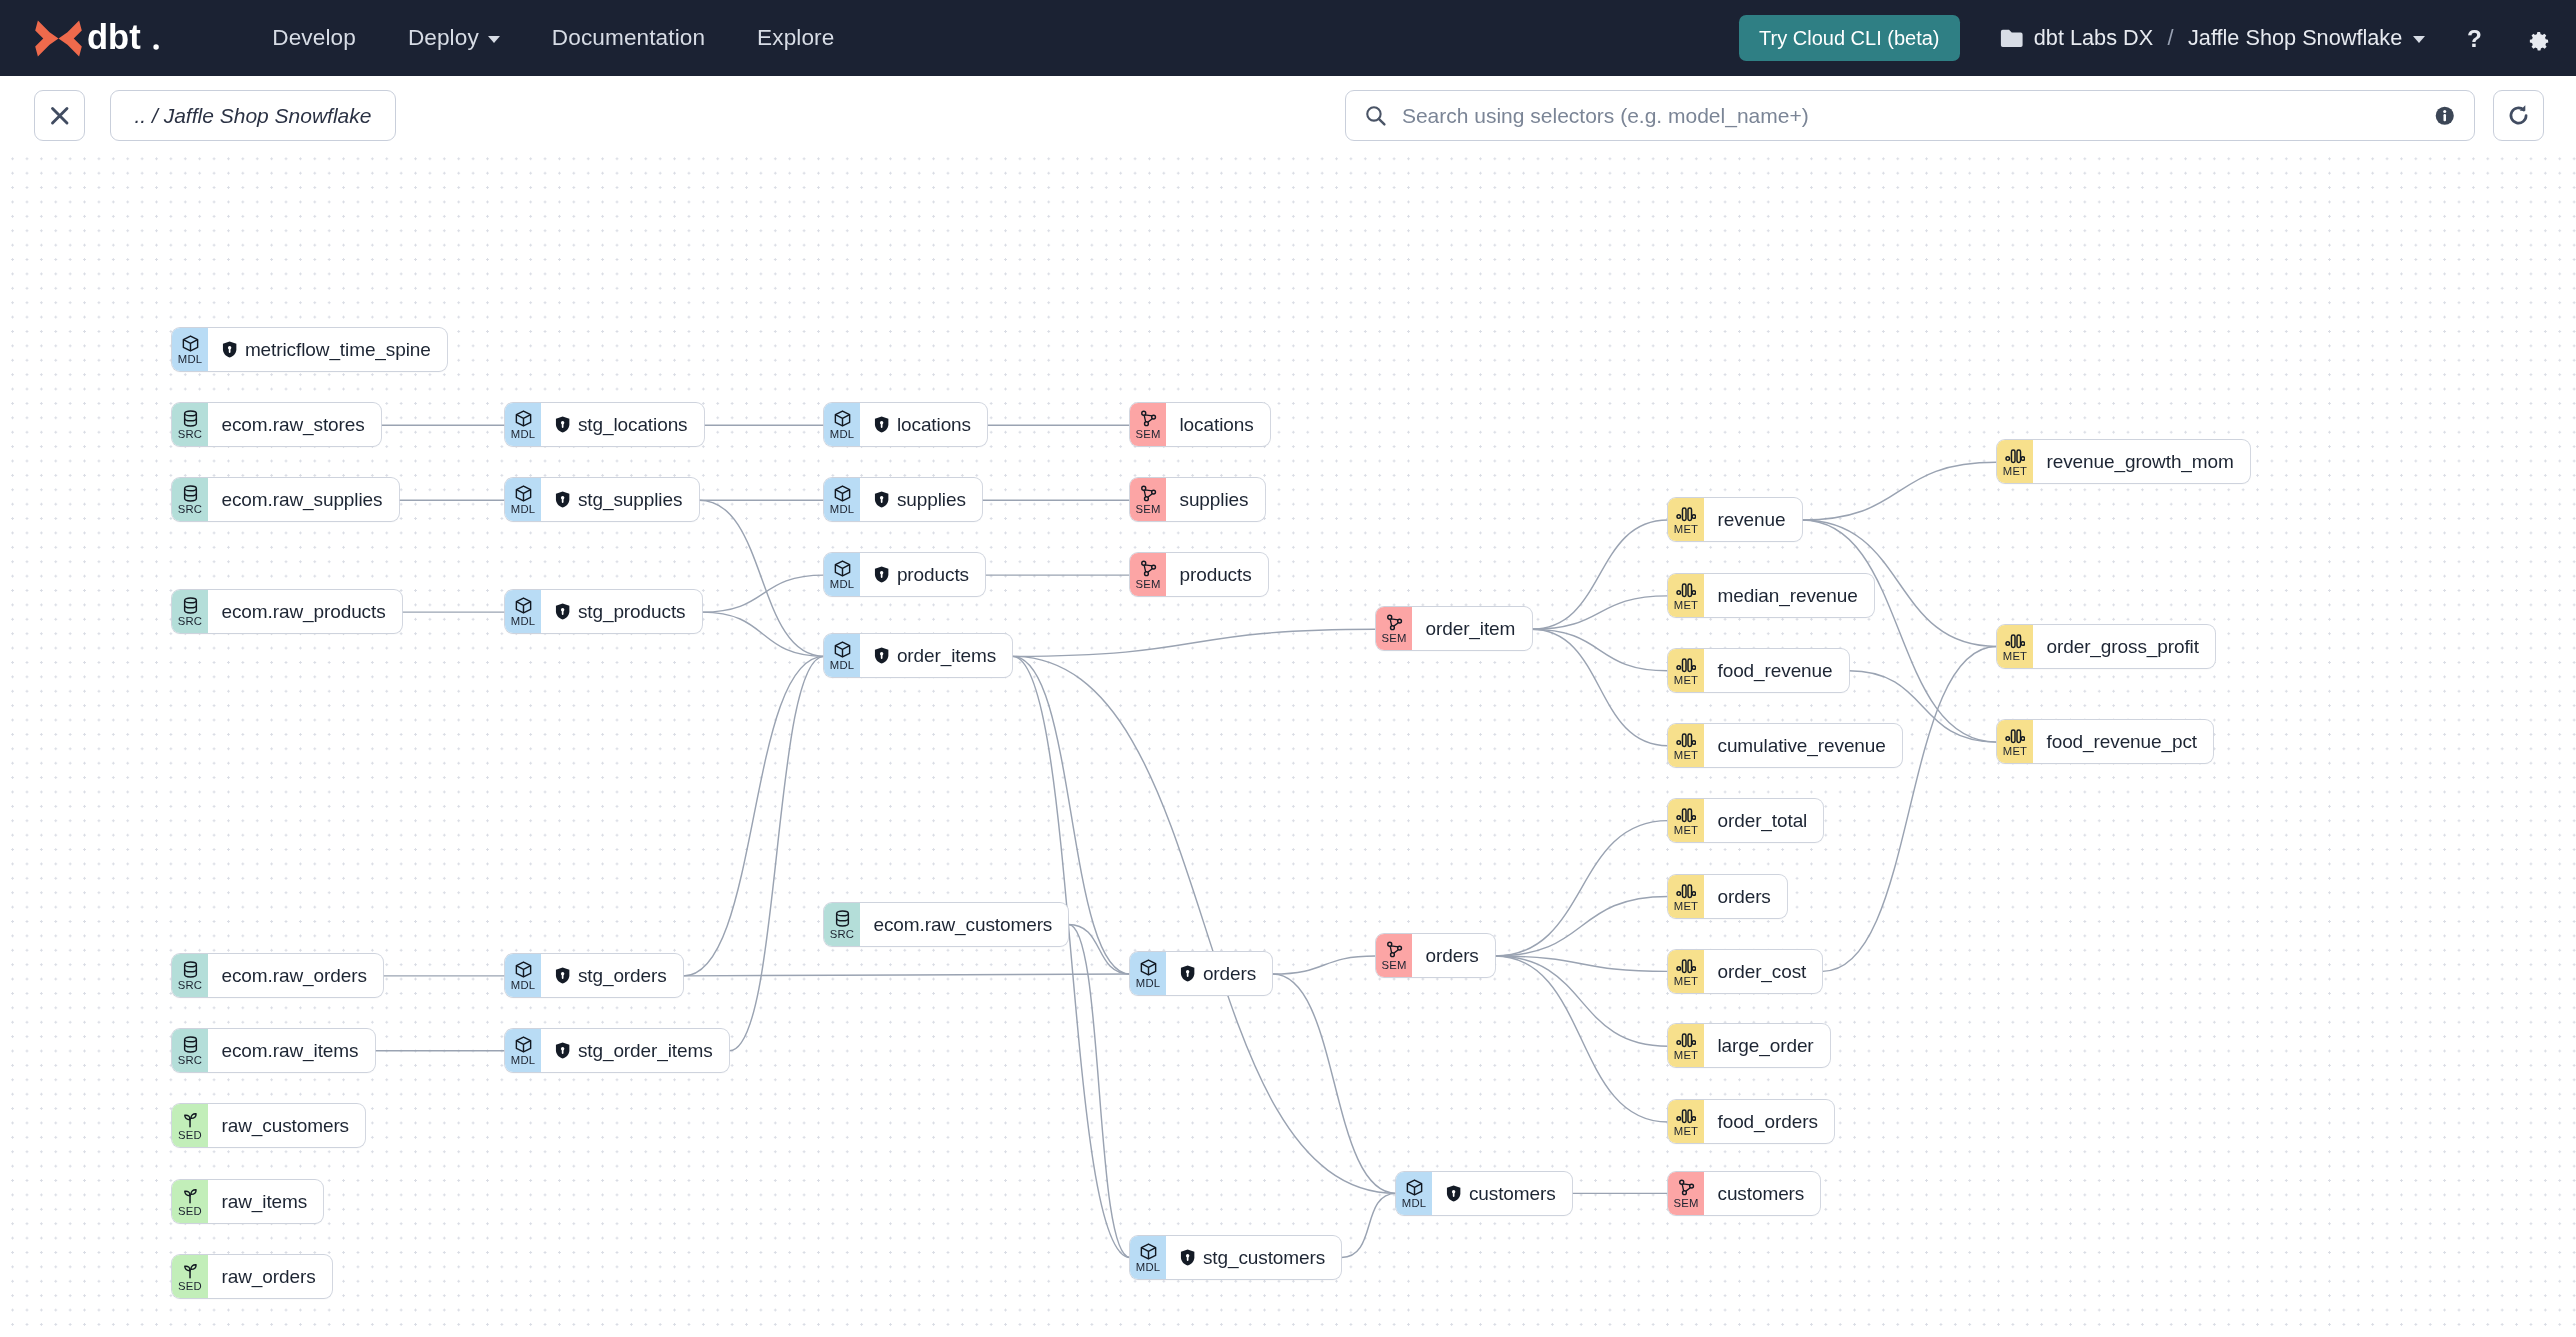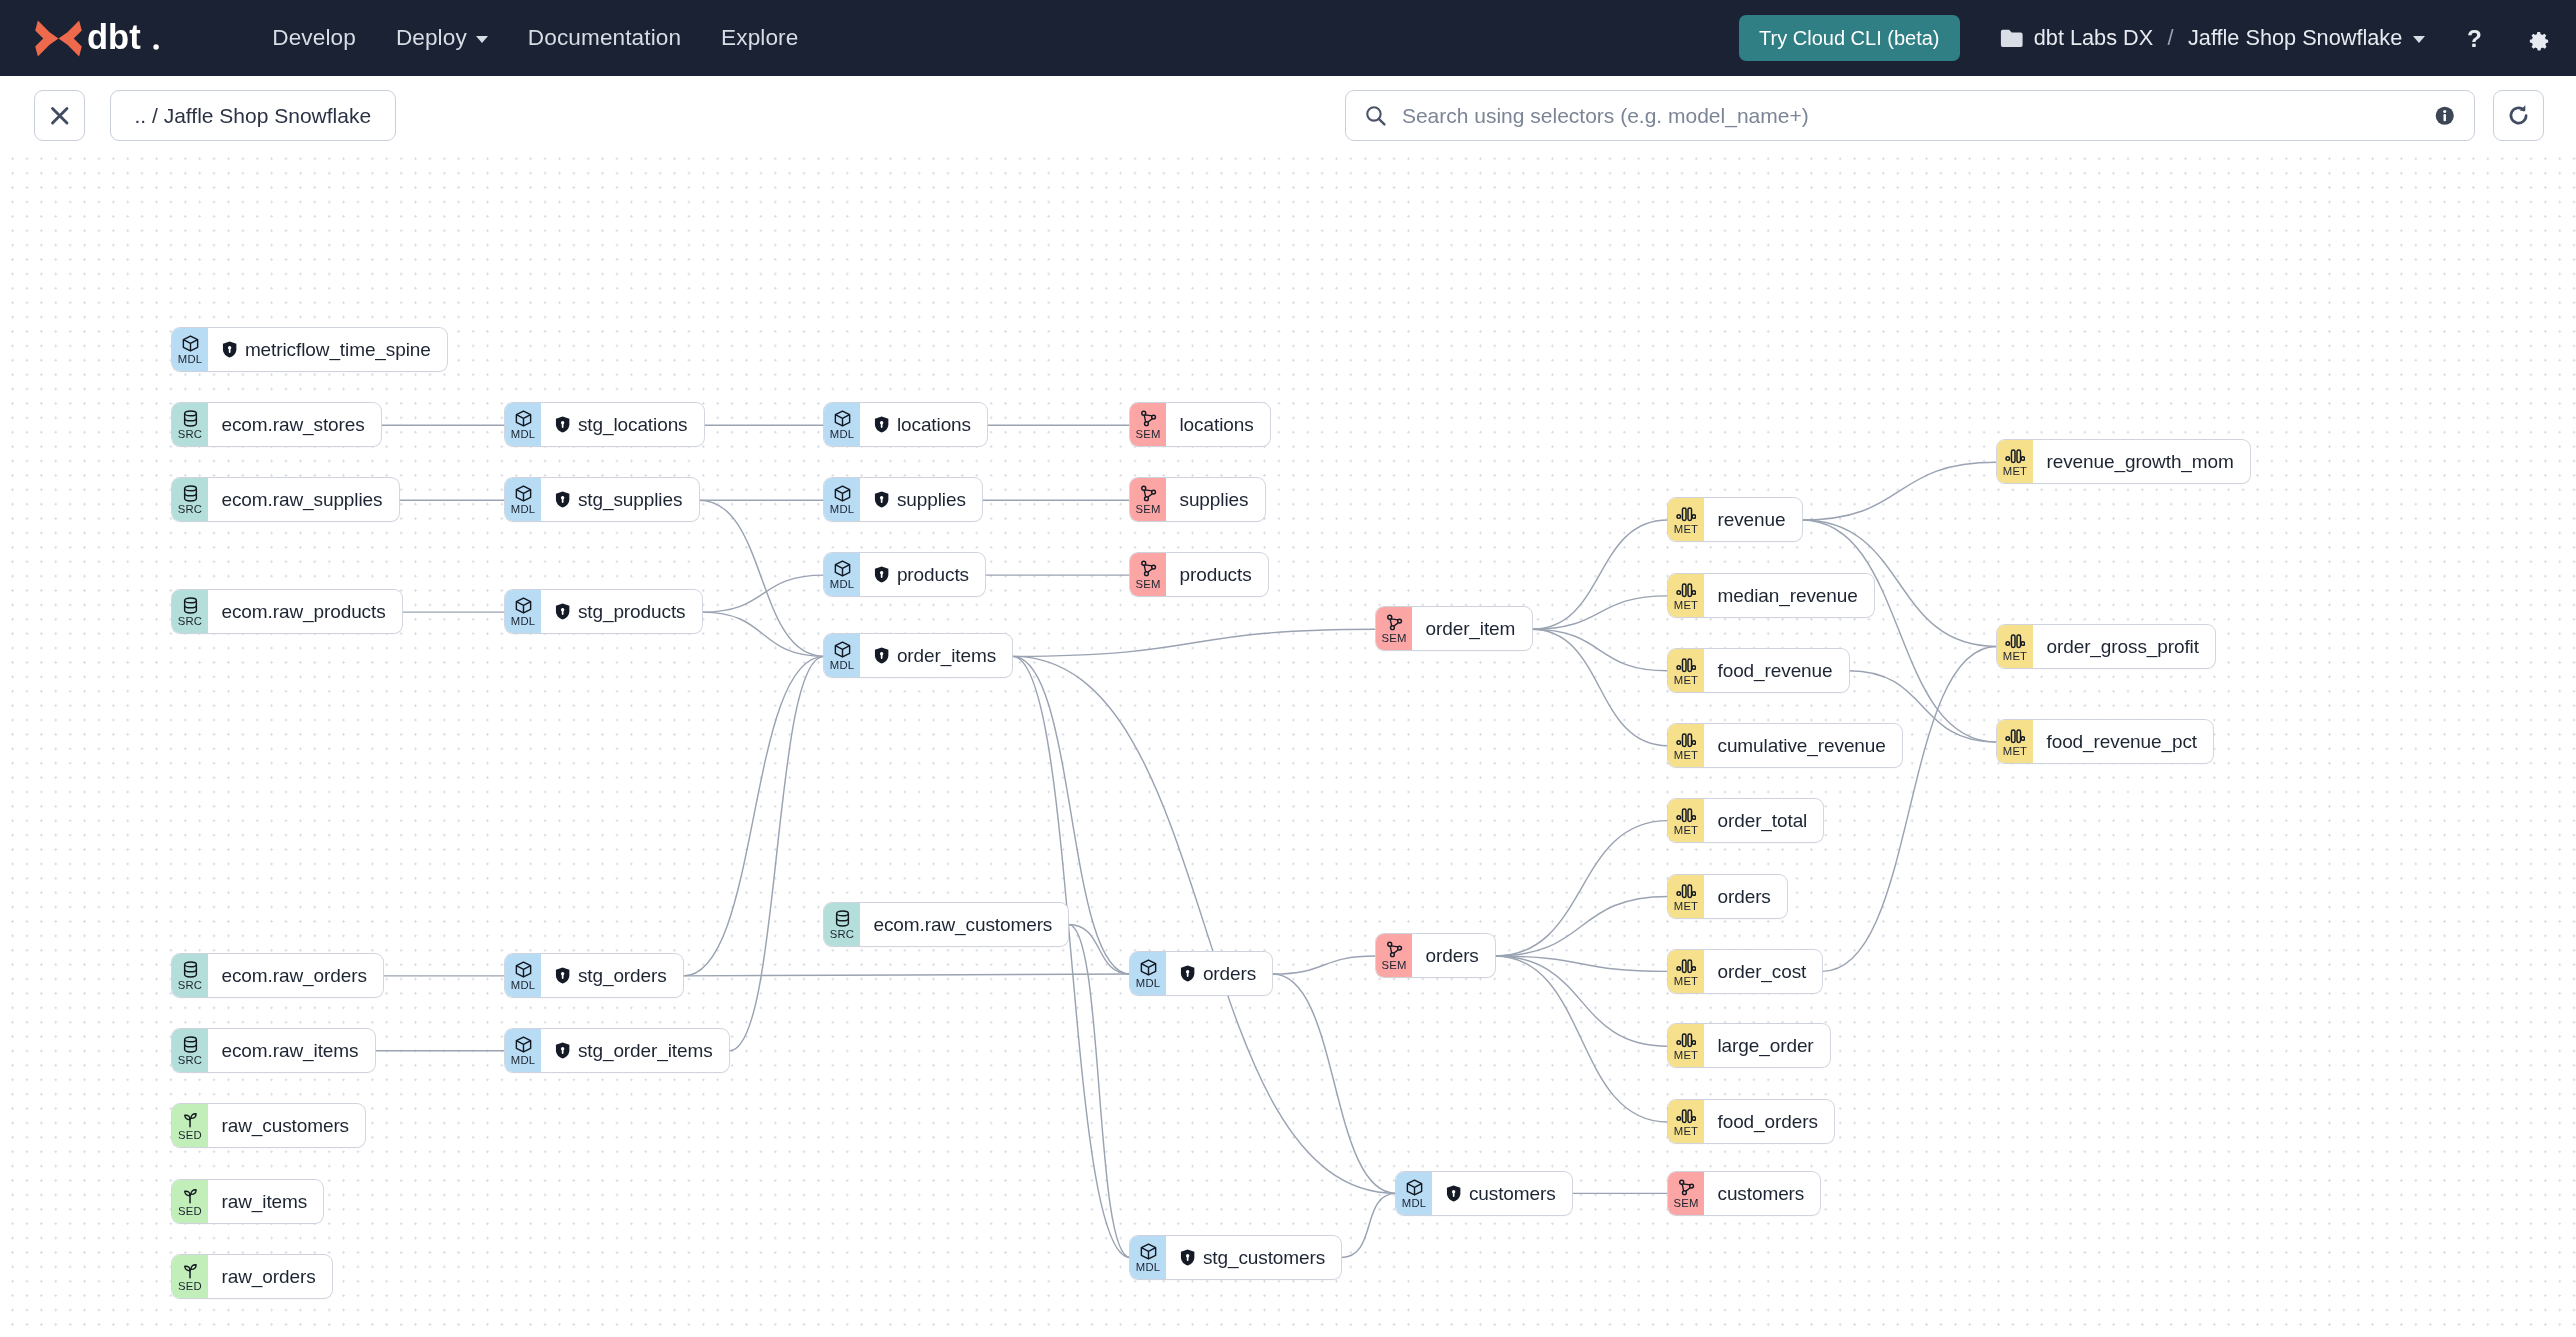--- a/index.html
+++ b/index.html
@@ -16,21 +16,21 @@
     position: absolute; left: 0; top: 0;
     width: 2576px; height: 76px;
     background: #1b2233;
     display: flex; align-items: center;
     z-index: 50;
   }
   .brand { display: flex; align-items: center; margin-left: 32.5px; }
   .brand-logo { width: 51px; height: 43px; display:block; }
   .brand-word { height: 40px; margin-left: 3.6px; display:block; }
 
-  .nav-links { display: flex; align-items: flex-end; margin-left: 47px; gap: 0; }
+  .nav-links { display: flex; align-items: flex-end; margin-left: 47px; gap: 12px; }
   .nav-link {
     color: #d7dce5; font-size: 22.6px; letter-spacing: 0.1px;
     padding: 9px 20px; cursor: pointer; white-space: nowrap;
     display: flex; align-items: center; gap: 9px;
   }
   .caret-dn {
     width: 0; height: 0; border-left: 6.3px solid transparent;
     border-right: 6.3px solid transparent; border-top: 7.2px solid #d7dce5;
     display: inline-block; margin-top: 2.7px;
   }
@@ -57,21 +57,21 @@
 
   
   .toolbar {
     position: absolute; left: 0; top: 76px;
     width: 2576px; height: 72px; z-index: 40;
   }
   .tb-btn {
     position: absolute; background: #ffffff;
     border: 0.9px solid #c9cfdb; border-radius: 9px;
     display: flex; align-items: center; justify-content: center;
-    cursor: pointer; color: #414c61;
+    cursor: pointer; color: #414c61; font-style: italic;
   }
   .close-btn { left: 34px; top: 14.4px; width: 51px; height: 51px; }
   .crumb-btn {
     left: 110px; top: 14.4px; height: 51px; padding: 0 23.5px;
     font-size: 21px; color: #2b3244; justify-content: flex-start;
   }
   .searchbar {
     position: absolute; left: 1345px; top: 14.4px;
     width: 1130px; height: 51px;
     background: #ffffff; border: 0.9px solid #c9cfdb; border-radius: 9px;

